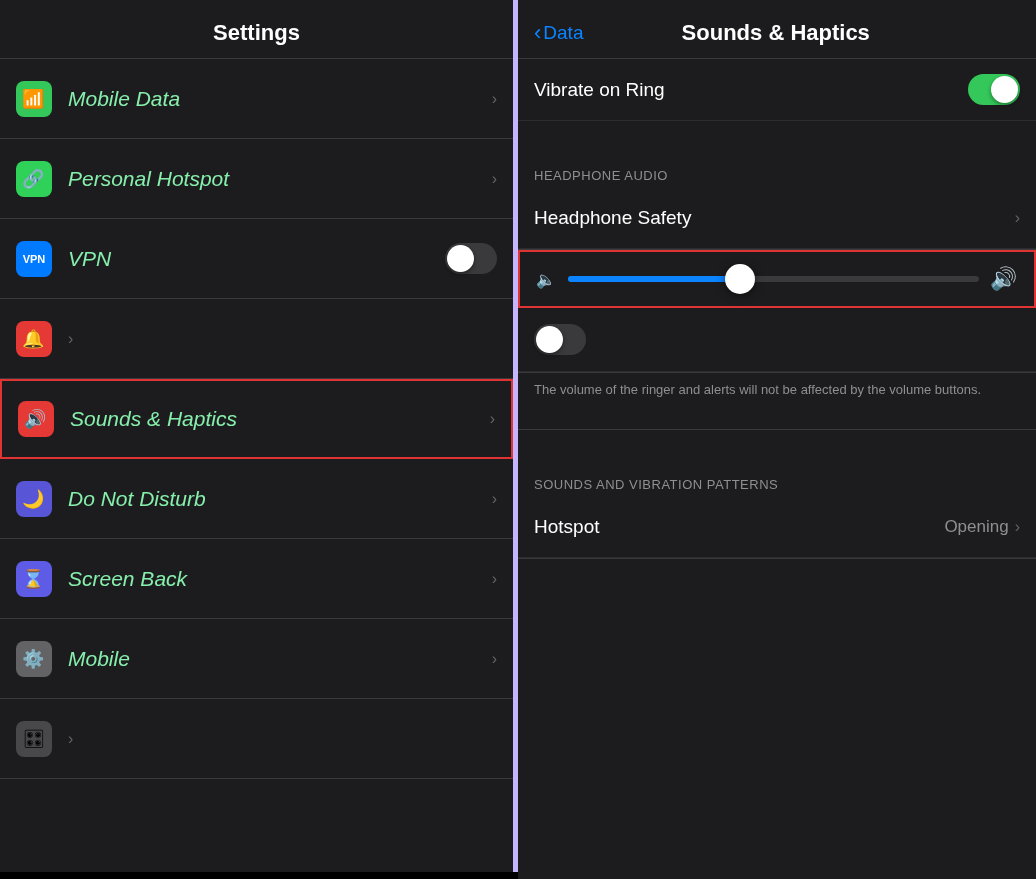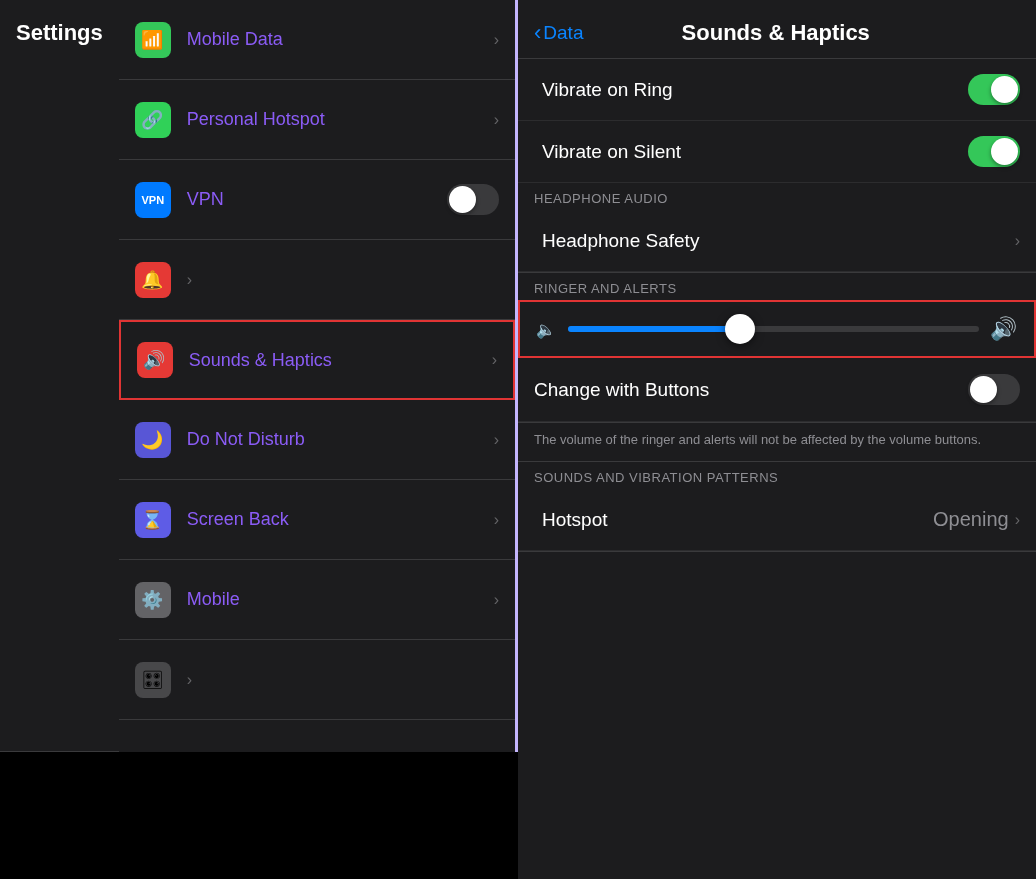--- a/index.html
+++ b/index.html
@@ -8,25 +8,25 @@
       height: 879px;
       background: #000;
       font-family: -apple-system, 'SF Pro Text', 'Helvetica Neue', Arial, sans-serif;
       display: flex;
       overflow: hidden;
     }
 
     
     .left-panel {
       width: 518px;
-      height: 752px;
-      background: #1c1c1e;
-      border-right: 3px solid #c4b5fd;
-      display: flex;
-      flex-direction: row;
+      height: 872px;
+      background: #1c1c1e;
+      border-right: 5px solid #c4b5fd;
+      display: flex;
+      flex-direction: column;
     }
 
     .left-header {
       background: #1c1c1e;
       padding: 20px 16px 12px;
       text-align: center;
       border-bottom: 1px solid #3a3a3c;
     }
 
     .left-header-title {
@@ -61,23 +61,24 @@
       display: flex;
       align-items: center;
       justify-content: center;
       margin-right: 16px;
       flex-shrink: 0;
       font-size: 18px;
     }
 
     .settings-item-label {
       flex: 1;
-      font-size: 18px;
-      color: #8b5cf6;
+      font-size: 21px;
+      color: #86efac;
       font-weight: 400;
+      font-style: italic;
     }
 
     .settings-item-chevron {
       color: #636366;
       font-size: 16px;
     }
 
     .toggle {
       width: 52px;
       height: 31px;
@@ -167,40 +168,40 @@
       align-items: center;
       padding: 0 16px;
       height: 62px;
       border-bottom: 1px solid #2c2c2e;
     }
 
     .right-item-label {
       flex: 1;
       font-size: 19px;
       color: #fff;
-      margin-left: 8px;
     }
 
     .section-header {
       padding: 8px 16px 4px;
       font-size: 13px;
       color: #8e8e93;
       letter-spacing: 0.5px;
       font-weight: 400;
       text-transform: uppercase;
+      margin-top: 39px;
     }
 
     .right-item-chevron {
       color: #636366;
       font-size: 16px;
     }
 
     .right-item-value {
       color: #8e8e93;
-      font-size: 20px;
+      font-size: 17px;
       margin-right: 6px;
     }
 
     
     .slider-wrapper {
       border: 2.5px solid #e03434;
       margin: 0;
       padding: 14px 16px;
       display: flex;
       align-items: center;
@@ -239,21 +240,21 @@
       border-radius: 50%;
       box-shadow: 0 2px 8px rgba(0,0,0,0.5);
     }
 
     .slider-icon-right {
       color: #8e8e93;
       font-size: 22px;
     }
 
     .footer-note {
-      padding: 8px 16px 12px;
+      padding: 8px 16px 30px;
       font-size: 13px;
       color: #8e8e93;
       line-height: 1.4;
       border-bottom: 1px solid #3a3a3c;
     }
 
     .change-with-buttons-row {
       display: flex;
       align-items: center;
       padding: 0 16px;
@@ -342,49 +343,41 @@
   </div>
   <div class="right-content">
 
     <div class="right-item">
       <span class="right-item-label">Vibrate on Ring</span>
       <div class="toggle toggle-on">
         <div class="toggle-thumb"></div>
       </div>
     </div>
 
-    <div class="right-item">
-      <span class="right-item-label">Vibrate on Silent</span>
-      <div class="toggle toggle-on">
-        <div class="toggle-thumb"></div>
-      </div>
-    </div>
 
     <div class="right-section">
       <div class="section-header">HEADPHONE AUDIO</div>
       <div class="right-item">
         <span class="right-item-label">Headphone Safety</span>
         <span class="right-item-chevron">›</span>
       </div>
     </div>
 
     <div class="right-section">
-      <div class="section-header">RINGER AND ALERTS</div>
 
       <div class="slider-wrapper">
         <span class="slider-icon">🔈</span>
         <div class="slider-track">
           <div class="slider-fill"></div>
           <div class="slider-thumb"></div>
         </div>
         <span class="slider-icon-right">🔊</span>
       </div>
 
       <div class="change-with-buttons-row">
-        <span class="change-with-buttons-label">Change with Buttons</span>
         <div class="toggle toggle-off">
           <div class="toggle-thumb"></div>
         </div>
       </div>
     </div>
 
     <div class="footer-note">The volume of the ringer and alerts will not be affected by the volume buttons.</div>
 
     <div class="right-section">
       <div class="section-header">SOUNDS AND VIBRATION PATTERNS</div>

